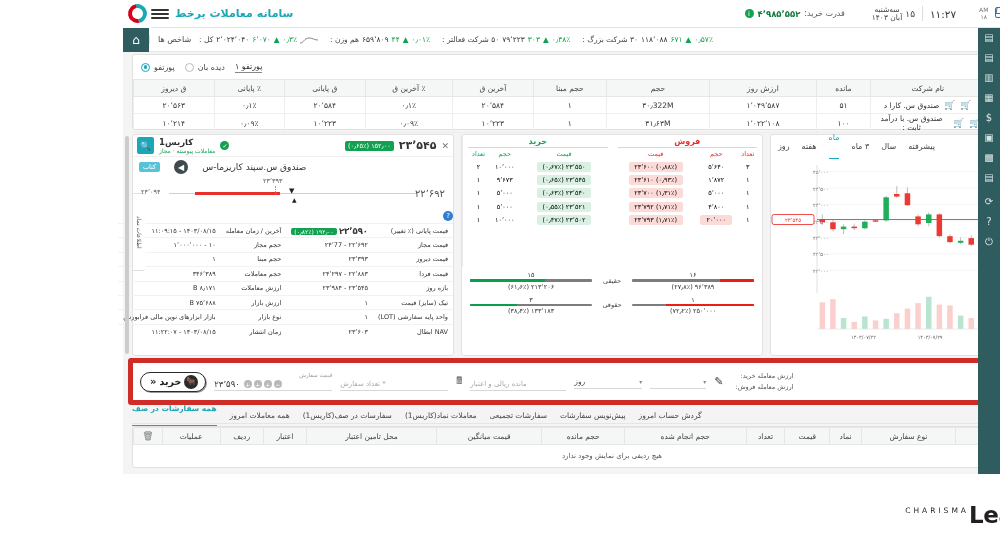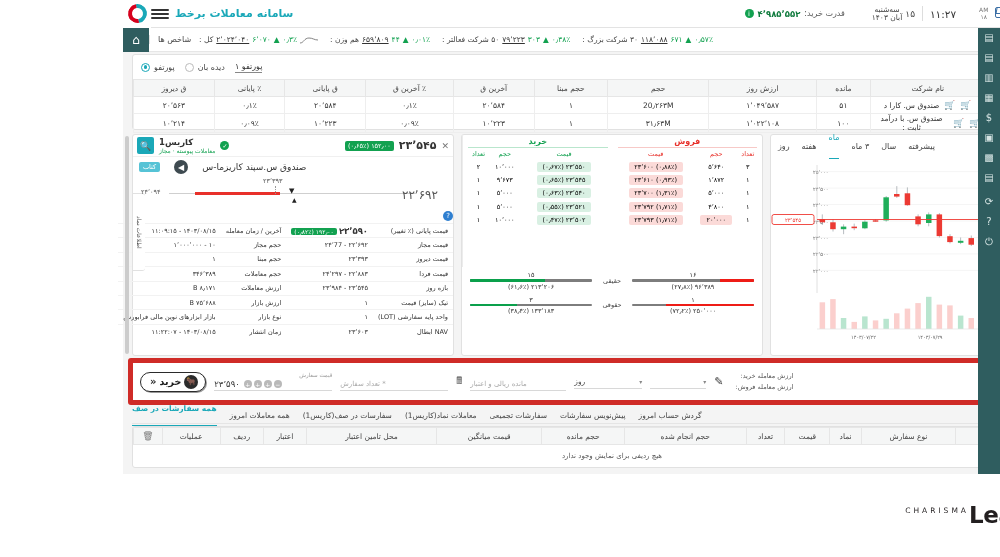--- a/index.html
+++ b/index.html
@@ -50,21 +50,21 @@
   
   .ribbon{
     position:absolute;top:28px;left:0;width:1000px;height:24px;background:#fff;
     border-bottom:1px solid #e6e6e6;display:flex;flex-direction:row-reverse;align-items:center;
   }
   .home-tile{width:26px;height:24px;background:#2f5d5f;display:flex;align-items:center;justify-content:center;}
   .home-ico{font-size:12px;color:#fff;}
   .ribbon-label{font-size:8px;color:#444;padding:0 8px;border-left:1px solid #e0e0e0;}
   .idx-list{display:flex;flex-direction:row-reverse;align-items:center;gap:12px;padding-right:10px;font-size:7.5px;}
   .idx{display:flex;flex-direction:row-reverse;align-items:center;gap:3px;color:#444;white-space:nowrap;}
-  .idx .val{color:#333;text-decoration:underline;}
+  .idx .val{color:#333;}
   .up{color:#12a150;}
   .idx-spark{width:18px;height:8px;}
 
   
   .wl-card{position:absolute;top:54px;left:9px;width:960px;height:76px;background:#fff;border:1px solid #e1e1e1;border-radius:3px;}
   .wl-top{height:24px;display:flex;flex-direction:row-reverse;align-items:center;padding:0 8px;gap:10px;}
   .radio-wrap{display:flex;flex-direction:row-reverse;align-items:center;gap:4px;font-size:8px;color:#444;cursor:pointer;}
   .radio{width:9px;height:9px;border-radius:50%;border:1.4px solid #bbb;display:inline-block;position:relative;}
   .radio.on{border-color:#1aa8b8;}
   .radio.on:after{content:"";position:absolute;inset:1.6px;border-radius:50%;background:#1aa8b8;}
@@ -97,21 +97,21 @@
   .last-price{font-size:11px;font-weight:bold;color:#333;}
   .x-close{font-size:9px;color:#777;cursor:pointer;}
   .detail-row2{height:20px;display:flex;flex-direction:row-reverse;align-items:center;padding:0 6px;gap:14px;}
   .fund-title{font-size:9px;color:#333;margin-right:auto;}
   .rnd-btn{width:14px;height:14px;border-radius:50%;background:#3e4a50;color:#fff;font-size:8px;display:flex;align-items:center;justify-content:center;cursor:pointer;}
   .chip{background:#56c3d6;color:#fff;font-size:6.5px;border-radius:2px;padding:1px 4px;}
   .range{height:34px;position:relative;margin:0 8px;}
   .range-line{position:absolute;top:16px;left:28px;right:28px;height:1.3px;background:#cfcfcf;}
   .range-red{position:absolute;top:15px;left:54px;width:85px;height:2.6px;background:#e8302a;}
   .rl{position:absolute;top:11px;left:0;font-size:6.5px;color:#555;}
-  .rr{position:absolute;top:11px;right:7px;font-size:12px;color:#555;}
+  .rr{position:absolute;top:11px;right:0;font-size:10px;color:#555;}
   .rmid{position:absolute;top:0px;left:122px;font-size:6.5px;color:#555;}
   .rmid-dash{position:absolute;top:9px;left:134px;width:1px;height:8px;border-left:1px dotted #999;}
   .marker{position:absolute;top:10px;left:148px;color:#222;font-size:7px;}
   .marker2{position:absolute;top:19px;left:151px;color:#222;font-size:6px;}
   .info-i{margin:0 0 2px 8px;width:10px;height:10px;border-radius:50%;background:#2f7fd0;color:#fff;font-size:7px;display:flex;align-items:center;justify-content:center;}
   table.kv{width:100%;border-collapse:collapse;font-size:6.5px;}
   table.kv td{border-top:1px solid #f2f2f2;height:14.4px;color:#333;padding:0 5px;white-space:nowrap;}
   .kv-label{color:#444;text-align:right;width:27%;}
   .kv-val{color:#333;text-align:right;width:23%;}
   .kv-label2{color:#444;text-align:right;width:27%;}
@@ -359,21 +359,21 @@
             </td>
           <td style="width:12%">
               <div class="cart-cell">
             <span>صندوق س. کارا د</span>
             <span class="cart">🛒</span>
             <span class="cart">🛒</span>
           </div>
             </td>
           <td>۵۱</td>
           <td class="c-green">۱٬۰۴۹٬۵۸۷</td>
-          <td>20٫۲۶۳M</td>
+          <td>۳۰٫322M</td>
           <td>۱</td>
           <td>۲۰٬۵۸۴</td>
           <td class="c-green">۰٫۱٪</td>
           <td>۲۰٬۵۸۴</td>
           <td class="c-green">۰٫۱٪</td>
           <td>۲۰٬۵۶۳</td>
         </tr>
         <tr>
           <td>
               <div class="sym-cell">

